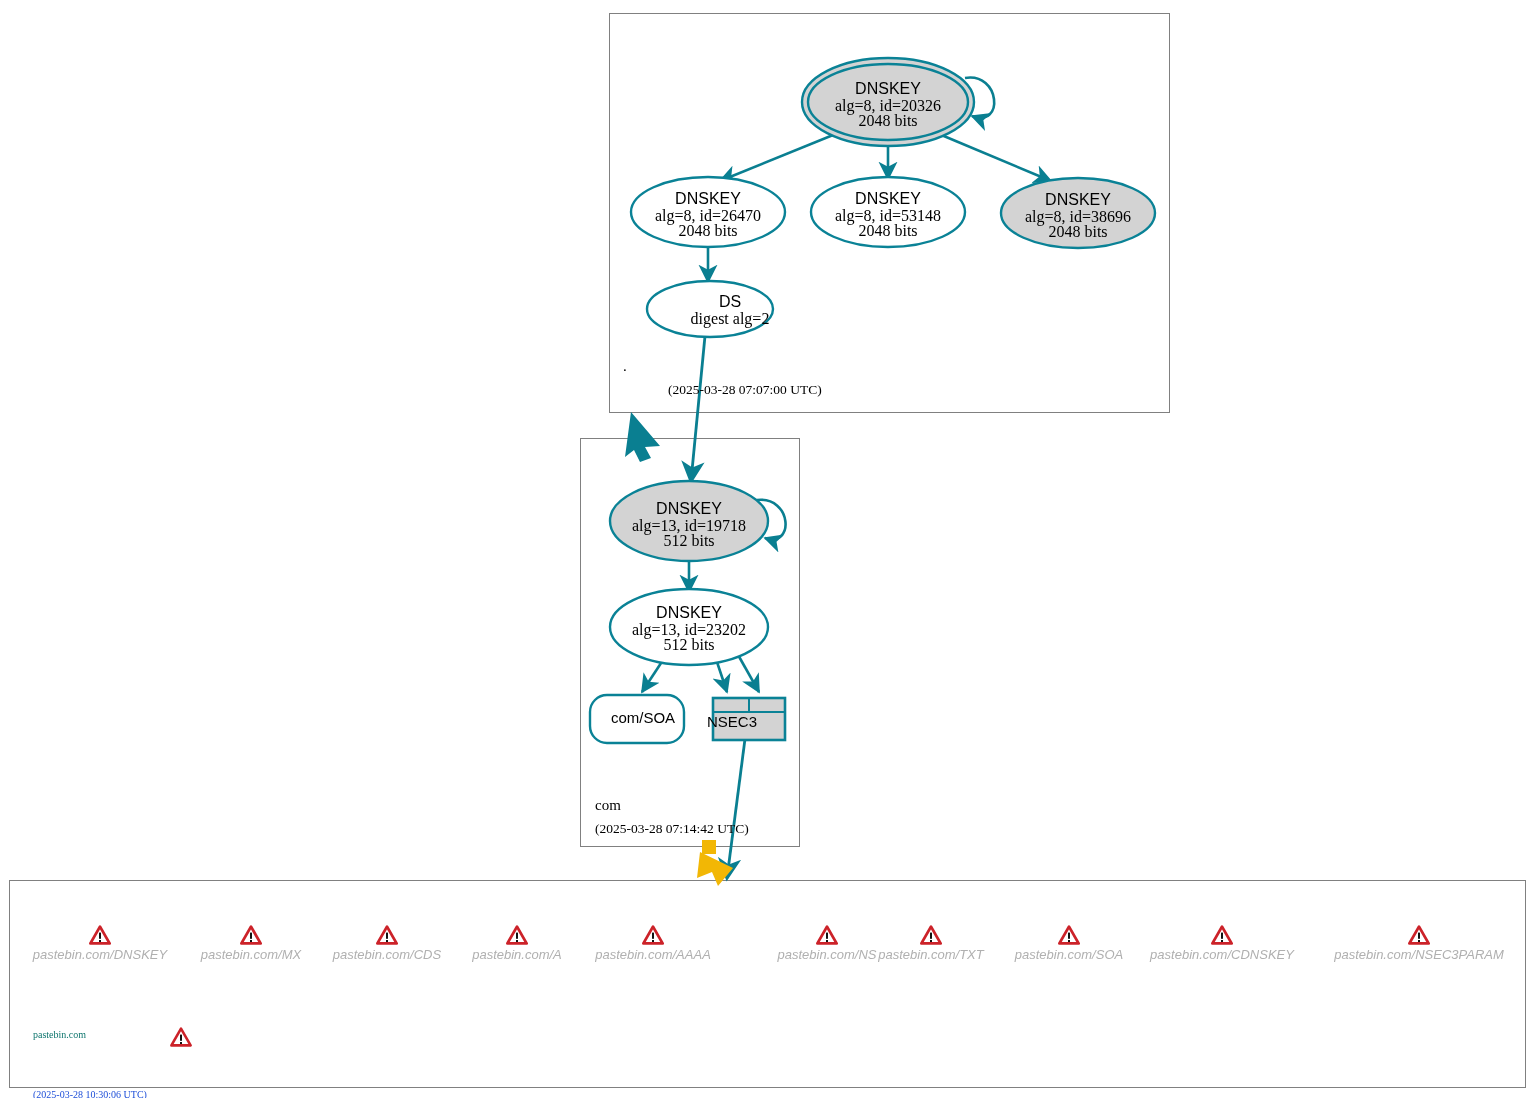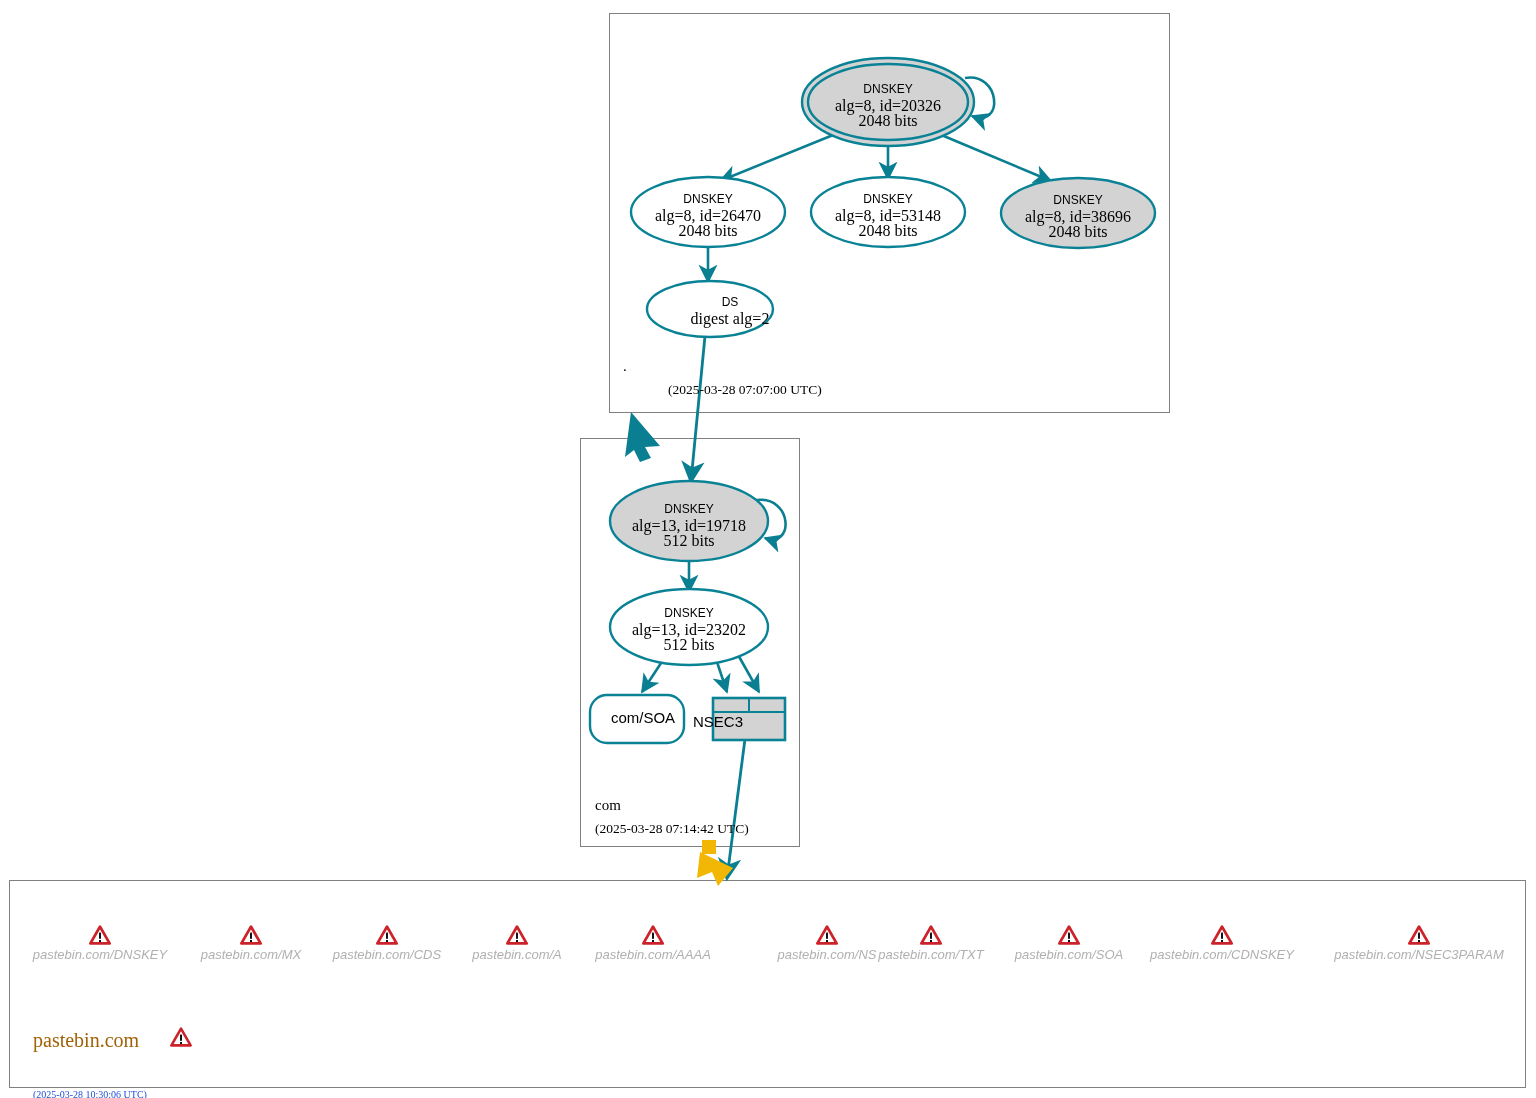--- a/index.html
+++ b/index.html
@@ -49,21 +49,21 @@
 
   .node-label {
     position: absolute;
     text-align: center;
     color: #000000;
     pointer-events: none;
     white-space: nowrap;
   }
   .node-title {
     font-family: "Liberation Sans", sans-serif;
-    font-size: 12px;
+    font-size: 16px;
     line-height: 18px;
   }
   .node-sub {
     font-family: "Liberation Serif", serif;
     font-size: 16px;
     line-height: 15px;
   }
   .node-title-sm {
     font-family: "Liberation Sans", sans-serif;
     font-size: 15px;
@@ -87,22 +87,22 @@
     display: block;
     margin: 0 auto 2px auto;
     width: 22px;
     height: 20px;
   }
   .bottom-zone-name {
     position: absolute;
     left: 33px;
     top: 1029px;
     font-family: "Liberation Serif", serif;
-    font-size: 20px;
-    color: #a16207;
+    font-size: 10px;
+    color: #0f766e;
   }
   .bottom-zone-icon {
     position: absolute;
     left: 170px;
     top: 1027px;
     width: 22px;
     height: 20px;
   }
   .bottom-zone-time {
     position: absolute;
@@ -231,21 +231,21 @@
   <div class="node-label" style="left:589px; top:604px; width:200px;">
     <div class="node-title">DNSKEY</div>
     <div class="node-sub">alg=13, id=23202</div>
     <div class="node-sub">512 bits</div>
   </div>
 
   <div class="node-label" style="left:590px; top:709px; width:94px;">
     <div class="node-title-sm">com/SOA</div>
   </div>
 
-  <div class="node-label" style="left:681px; top:713px; width:56px;">
+  <div class="node-label" style="left:695px; top:713px; width:56px;">
     <div class="node-title-sm">NSEC3</div>
   </div>
 
   <div class="zone-label" style="left:623px; top:358px;">.</div>
   <div class="zone-time" style="left:623px; top:382px;margin-left:45px;">(2025-03-28 07:07:00 UTC)</div>
 
   <div class="zone-label" style="left:595px; top:797px;">com</div>
   <div class="zone-time" style="left:595px; top:821px;">(2025-03-28 07:14:42 UTC)</div>
 
   <div id="rr-row">

